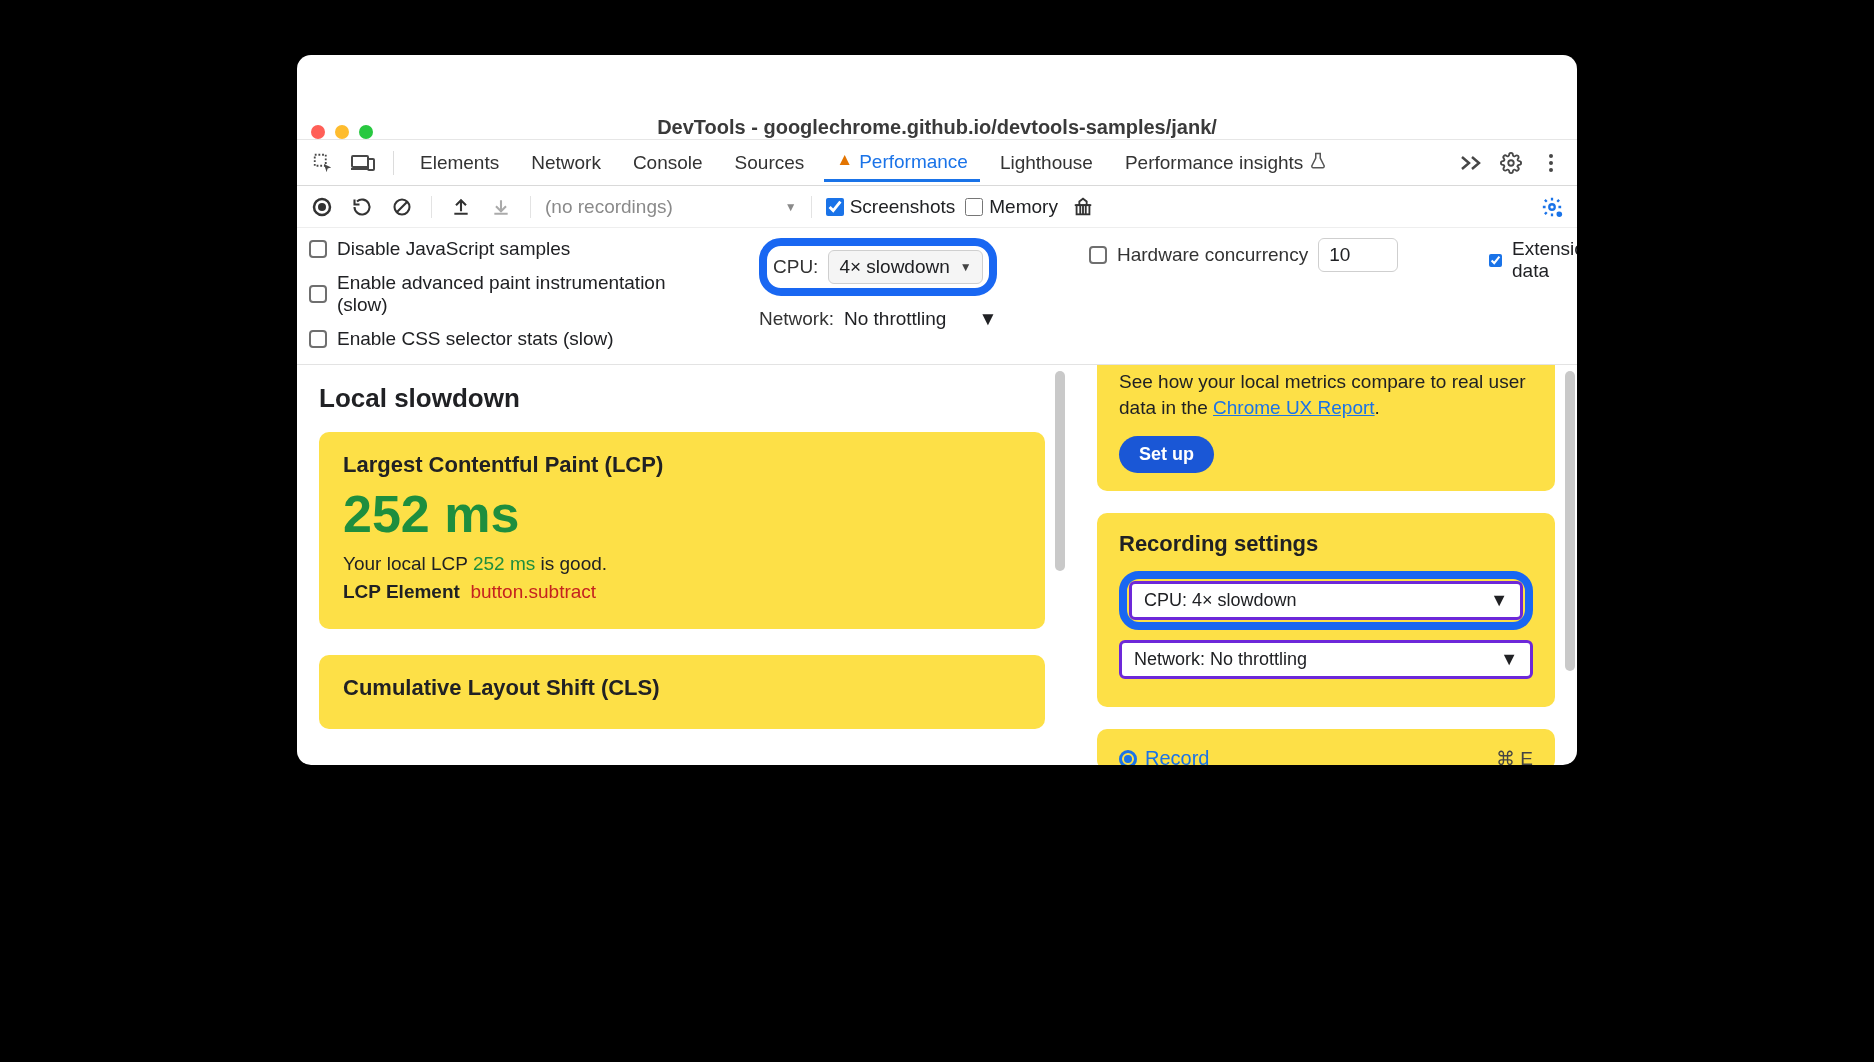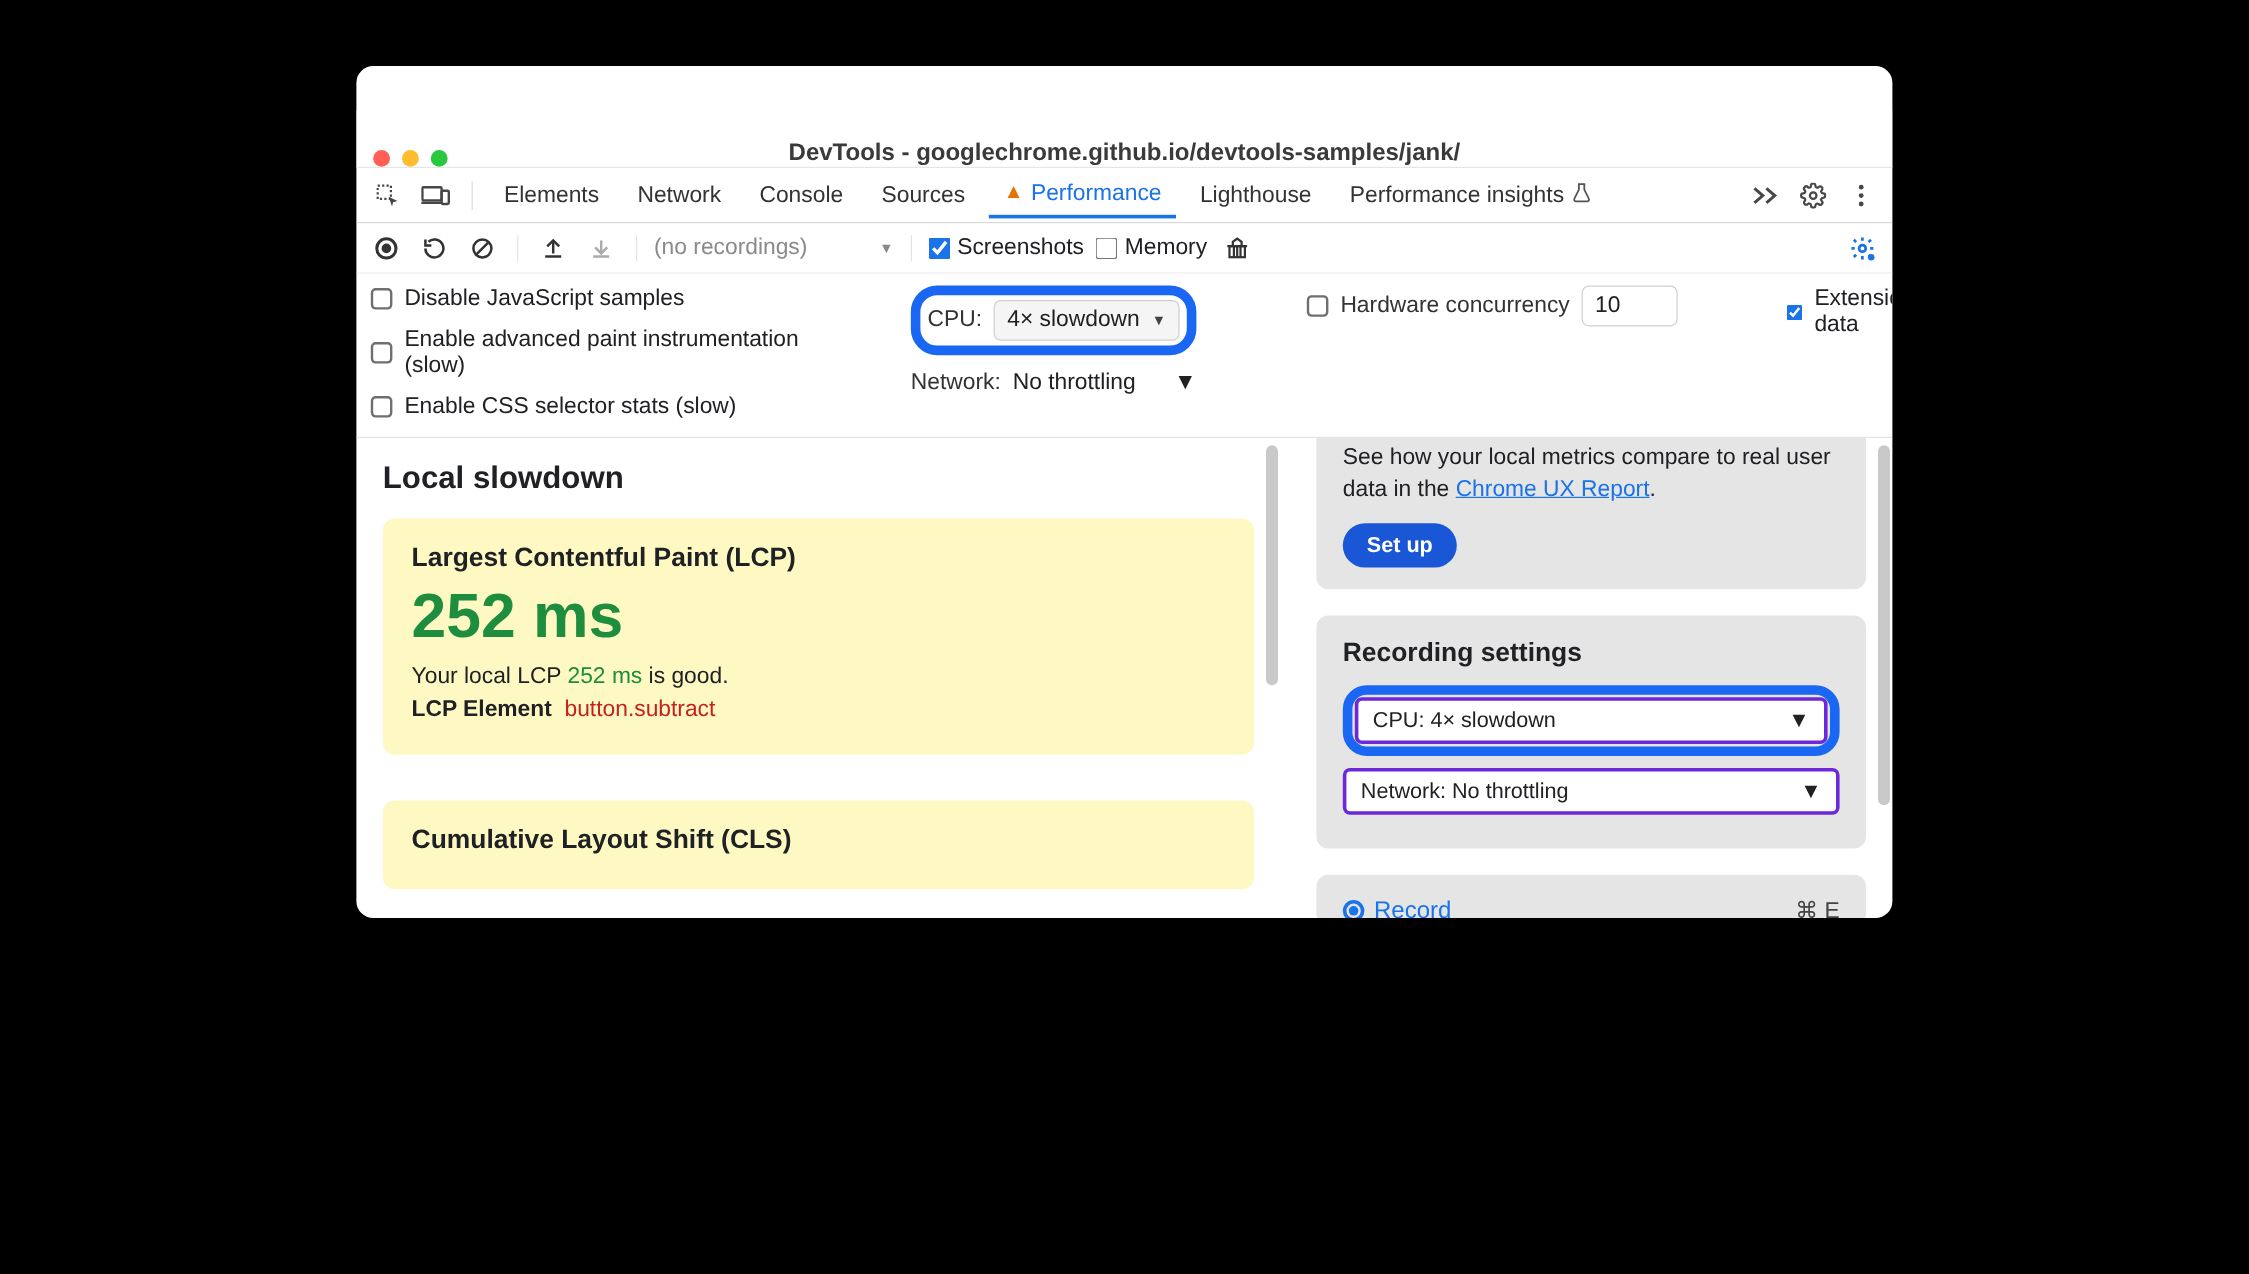--- a/index.html
+++ b/index.html
@@ -95,35 +95,35 @@
   }
   .chkbox { width:18px; height:18px; border:2px solid #6f6f6f; border-radius:4px; }
   input[type="checkbox"] { accent-color:#1a73e8; }
 
   .content { display:flex; height:400px; overflow:hidden; }
   .left {
     flex:1; padding: 18px 22px; overflow:hidden; position:relative;
   }
   .left h2 { font-size:26px; font-weight:700; margin-bottom:18px; }
   .card {
-    background:#fef9c3; border-radius:10px; padding:20px 24px; margin-bottom:38px;
+    background:#fde047; border-radius:10px; padding:20px 24px; margin-bottom:26px;
   }
   .card h3 { font-size:22px; font-weight:600; margin-bottom:8px; }
   .big-green { color:#1e8e3e; font-size:52px; font-weight:700; line-height:1.1; margin-bottom:10px; }
   .card p { margin:6px 0; font-size:19px; }
   .green { color:#1e8e3e; }
   .redt { color:#c5221f; }
   .left-scroll { position:absolute; right:2px; top:6px; width:10px; height:200px; background:#c9c9c9; border-radius:6px; }
 
   .right {
     width:510px; padding: 0 22px 0 30px; overflow:hidden; position:relative;
   }
   .right-scroll { position:absolute; right:2px; top:6px; width:10px; height:300px; background:#c9c9c9; border-radius:6px; }
   .panel {
-    background:#e5e5e5; border-radius:10px; padding:18px 22px; margin-bottom:22px;
+    background:#fde047; border-radius:10px; padding:18px 22px; margin-bottom:22px;
   }
   .panel.cut-top { border-top-left-radius:0; border-top-right-radius:0; padding-top:4px; }
   .panel p { font-size:19px; line-height:1.35; }
   .panel a { color:#1a73e8; text-decoration:underline; }
   .btn-primary {
     margin-top:16px; background:#1a57d6; color:#fff; border:none; border-radius:20px;
     padding:8px 20px; font-size:18px; font-weight:600; cursor:pointer;
   }
   .panel h3 { font-size:22px; font-weight:600; margin-bottom:14px; }
   .sel-box {
@@ -249,21 +249,21 @@
         </svg>
     </div>
     <div class="tool muted">
       <svg width="20" height="20" viewBox="0 0 24 24" fill="none" stroke="#aaa" stroke-width="2.5">
           <path d="M12 4v13"></path>
           <path d="M6 11l6 6 6-6"></path>
           <line x1="4" y1="20" x2="20" y2="20"></line>
         </svg>
     </div>
     <div class="vsep"></div>
-    <div style="display:flex;align-items:center;gap:60px;">
+    <div style="display:flex;align-items:center;gap:112px;">
       <span class="muted">(no recordings)</span>
       <span class="caret">▼</span>
     </div>
     <div class="vsep"></div>
     <label class="chk">
       <input type="checkbox" checked="" style="">
       <span>Screenshots</span>
     </label>
     <label class="chk">
       <input type="checkbox" style="">

